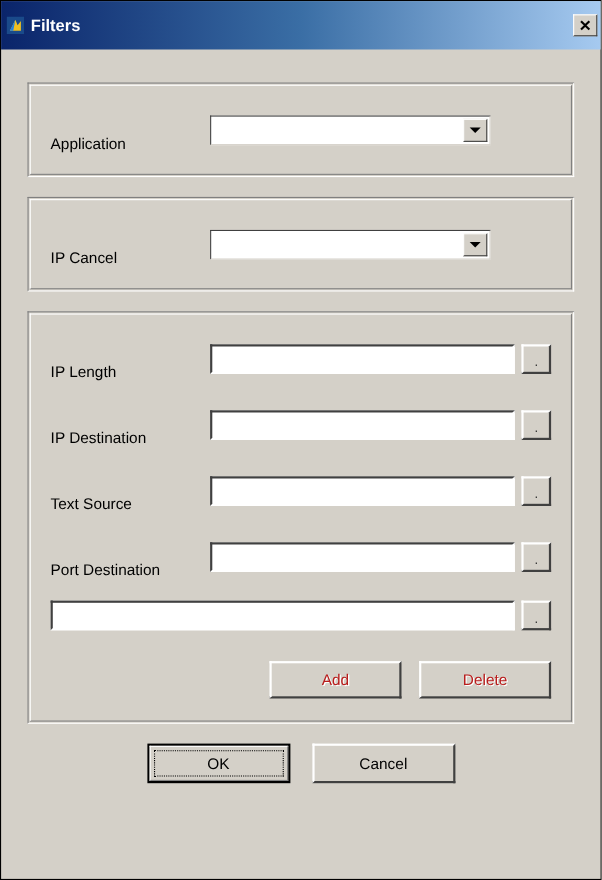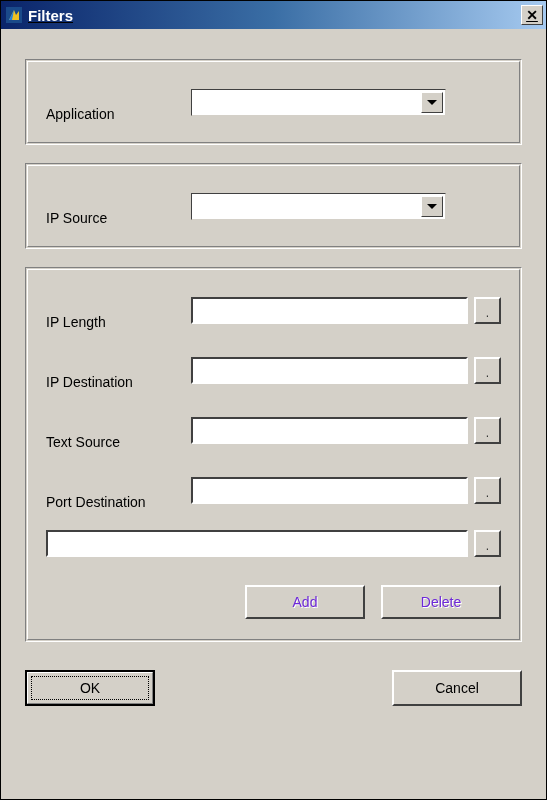--- a/index.html
+++ b/index.html
@@ -13,27 +13,26 @@
     }
     .window {
       width: 547px;
       height: 800px;
       background: #d4d0c8;
       border: 1px solid #000;
       display: flex;
       flex-direction: column;
     }
     .titlebar {
-      height: 28px;
+      height: 44px;
       background: linear-gradient(to right, #0a246a 0%, #3a6ea5 50%, #a6caf0 100%);
       display: flex;
       align-items: center;
       padding: 0 3px 0 4px;
       flex-shrink: 0;
-      text-decoration: underline;
     }
     .titlebar-icon {
       width: 18px;
       height: 18px;
       margin-right: 5px;
       display: flex;
       align-items: center;
       justify-content: center;
     }
     .titlebar-title {
@@ -164,21 +163,21 @@
       border-right: 2px solid #404040;
       border-bottom: 2px solid #404040;
       font: inherit;
       font-size: 14px;
       cursor: pointer;
       display: flex;
       align-items: center;
       justify-content: center;
     }
     .btn.disabled {
-      color: #6d28d9;
+      color: #b91c1c;
       text-shadow: 1px 1px 0 #fff;
     }
     .btn.default {
       border: 2px solid #000;
       position: relative;
     }
     .btn.default .btn-inner {
       position: absolute;
       inset: 0;
       border-top: 1px solid #fff;
@@ -196,23 +195,22 @@
     }
     .action-row {
       display: flex;
       justify-content: flex-end;
       gap: 16px;
       margin-top: 28px;
     }
     .action-row .btn { width: 120px; }
     .dialog-actions {
       display: flex;
-      justify-content: space-between;
+      justify-content: center;
       gap: 20px;
-      margin-top: 10px;
     }
     .dialog-actions .btn { width: 130px; height: 36px; }
   </style>
 </head>
 <body>
 
 <div class="window">
   <div class="titlebar">
     <div class="titlebar-icon">
       <svg width="16" height="16" viewBox="0 0 16 16">
@@ -237,21 +235,21 @@
             <div class="combo-text"></div>
             <div class="combo-btn"></div>
           </div>
         </div>
       </div>
     </div>
 
     <div class="groupbox">
       <div class="groupbox-inner">
         <div class="row">
-          <div class="label">IP Source</div>
+          <div class="label">IP Cancel</div>
           <div class="combo" style="width:255px">
             <div class="combo-text"></div>
             <div class="combo-btn"></div>
           </div>
         </div>
       </div>
     </div>
 
     <div class="groupbox">
       <div class="groupbox-inner">

